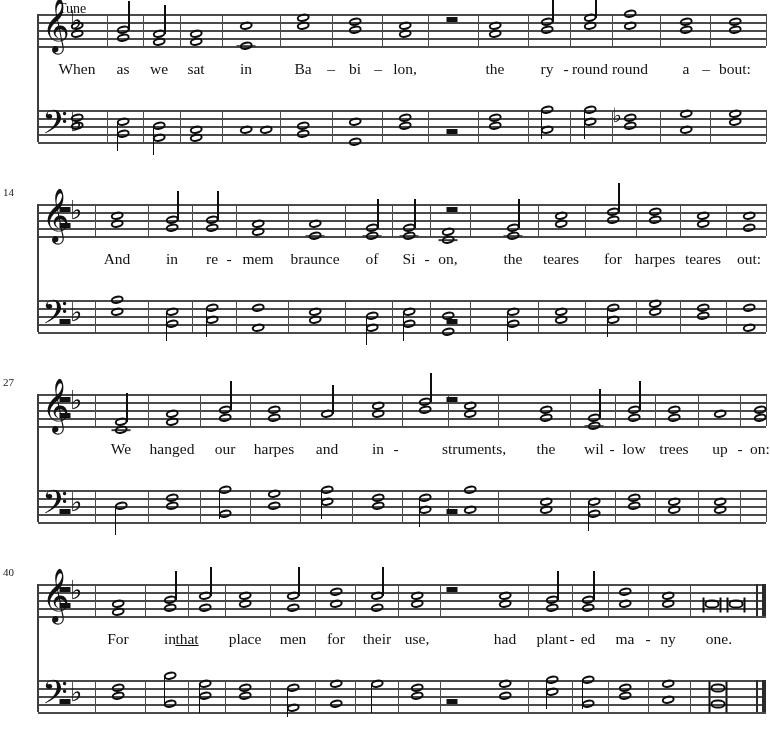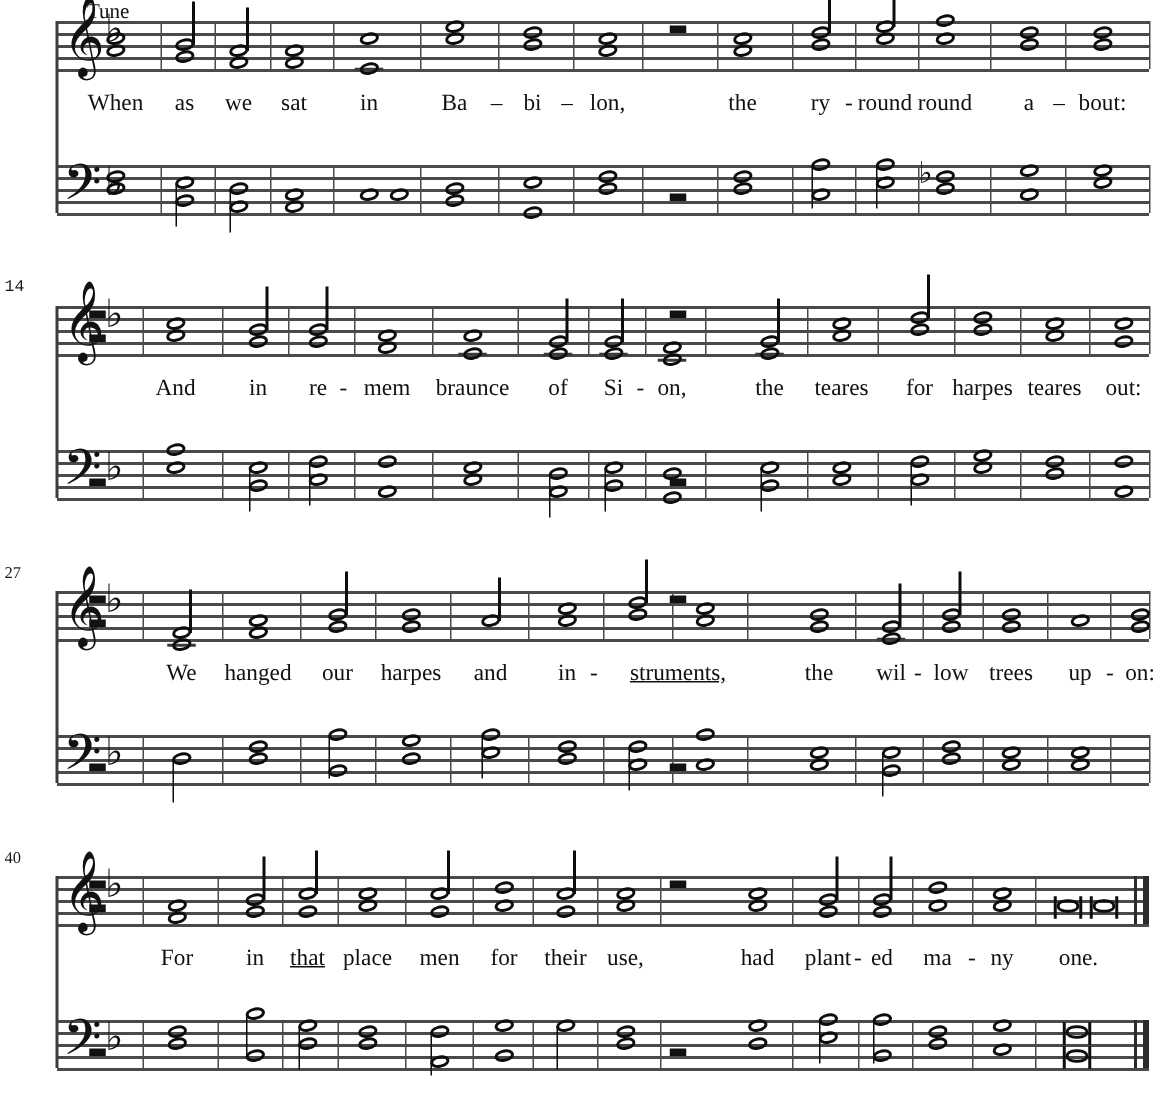--- a/index.html
+++ b/index.html
@@ -322,21 +322,21 @@
         <span class="lyric" style="left: 547px;">ry</span>
         <span class="lyric" style="left: 566px;">-</span>
         <span class="lyric" style="left: 590px;">round</span>
         <span class="lyric" style="left: 630px;">round</span>
         <span class="lyric" style="left: 686px;">a</span>
         <span class="lyric" style="left: 706px;">–</span>
         <span class="lyric" style="left: 735px;">bout:</span>
       </div>
     </div>
     <div class="system" style="top: 0px;">
-      <div class="measnum" style="left: 3px; top: 186px; font-family: Liberation Mono, monospace;">14</div>
+      <div class="measnum" style="left: 3px; top: 186px;">14</div>
       <div class="staff" style="top: 204px;">
         <div class="sline l0" style="width: 728px; left: 38px;"></div>
         <div class="sline l1" style="width: 728px; left: 38px;"></div>
         <div class="sline l2" style="width: 728px; left: 38px;"></div>
         <div class="sline l3" style="width: 728px; left: 38px;"></div>
         <div class="sline l4" style="width: 728px; left: 38px;"></div>
       </div>
       <div class="staff" style="top: 300px;">
         <div class="sline l0" style="width: 728px; left: 38px;"></div>
         <div class="sline l1" style="width: 728px; left: 38px;"></div>
@@ -597,21 +597,21 @@
       <div class="nh half" style="left: 720px; top: 502px;"></div>
       <div class="nh half" style="left: 720px; top: 510px;"></div>
       <div class="lyricline" style="top: 440px;">
         <span class="lyric" style="left: 121px;">We</span>
         <span class="lyric" style="left: 172px;">hanged</span>
         <span class="lyric" style="left: 225px;">our</span>
         <span class="lyric" style="left: 274px;">harpes</span>
         <span class="lyric" style="left: 327px;">and</span>
         <span class="lyric" style="left: 378px;">in</span>
         <span class="lyric" style="left: 396px;">-</span>
-        <span class="lyric" style="left: 452px; text-decoration: underline;">struments,</span>
+        <span class="lyric" style="left: 474px;">struments,</span>
         <span class="lyric" style="left: 546px;">the</span>
         <span class="lyric" style="left: 594px;">wil</span>
         <span class="lyric" style="left: 612px;">-</span>
         <span class="lyric" style="left: 634px;">low</span>
         <span class="lyric" style="left: 674px;">trees</span>
         <span class="lyric" style="left: 720px;">up</span>
         <span class="lyric" style="left: 740px;">-</span>
         <span class="lyric" style="left: 760px;">on:</span>
       </div>
     </div>
@@ -736,21 +736,21 @@
       <div class="nh half" style="left: 588px; top: 704px;"></div>
       <div class="nh half" style="left: 625px; top: 688px;"></div>
       <div class="nh half" style="left: 625px; top: 696px;"></div>
       <div class="nh half" style="left: 668px; top: 684px;"></div>
       <div class="nh half" style="left: 668px; top: 700px;"></div>
       <div class="breve" style="left: 718px; top: 688px;"></div>
       <div class="breve" style="left: 718px; top: 704px;"></div>
       <div class="lyricline" style="top: 630px;">
         <span class="lyric" style="left: 118px;">For</span>
         <span class="lyric" style="left: 170px;">in</span>
-        <span class="lyric" style="left: 205px; text-decoration: underline;">that</span>
+        <span class="lyric" style="left: 187px; text-decoration: underline;">that</span>
         <span class="lyric" style="left: 245px;">place</span>
         <span class="lyric" style="left: 293px;">men</span>
         <span class="lyric" style="left: 336px;">for</span>
         <span class="lyric" style="left: 377px;">their</span>
         <span class="lyric" style="left: 417px;">use,</span>
         <span class="lyric" style="left: 505px;">had</span>
         <span class="lyric" style="left: 552px;">plant</span>
         <span class="lyric" style="left: 572px;">-</span>
         <span class="lyric" style="left: 588px;">ed</span>
         <span class="lyric" style="left: 625px;">ma</span>

